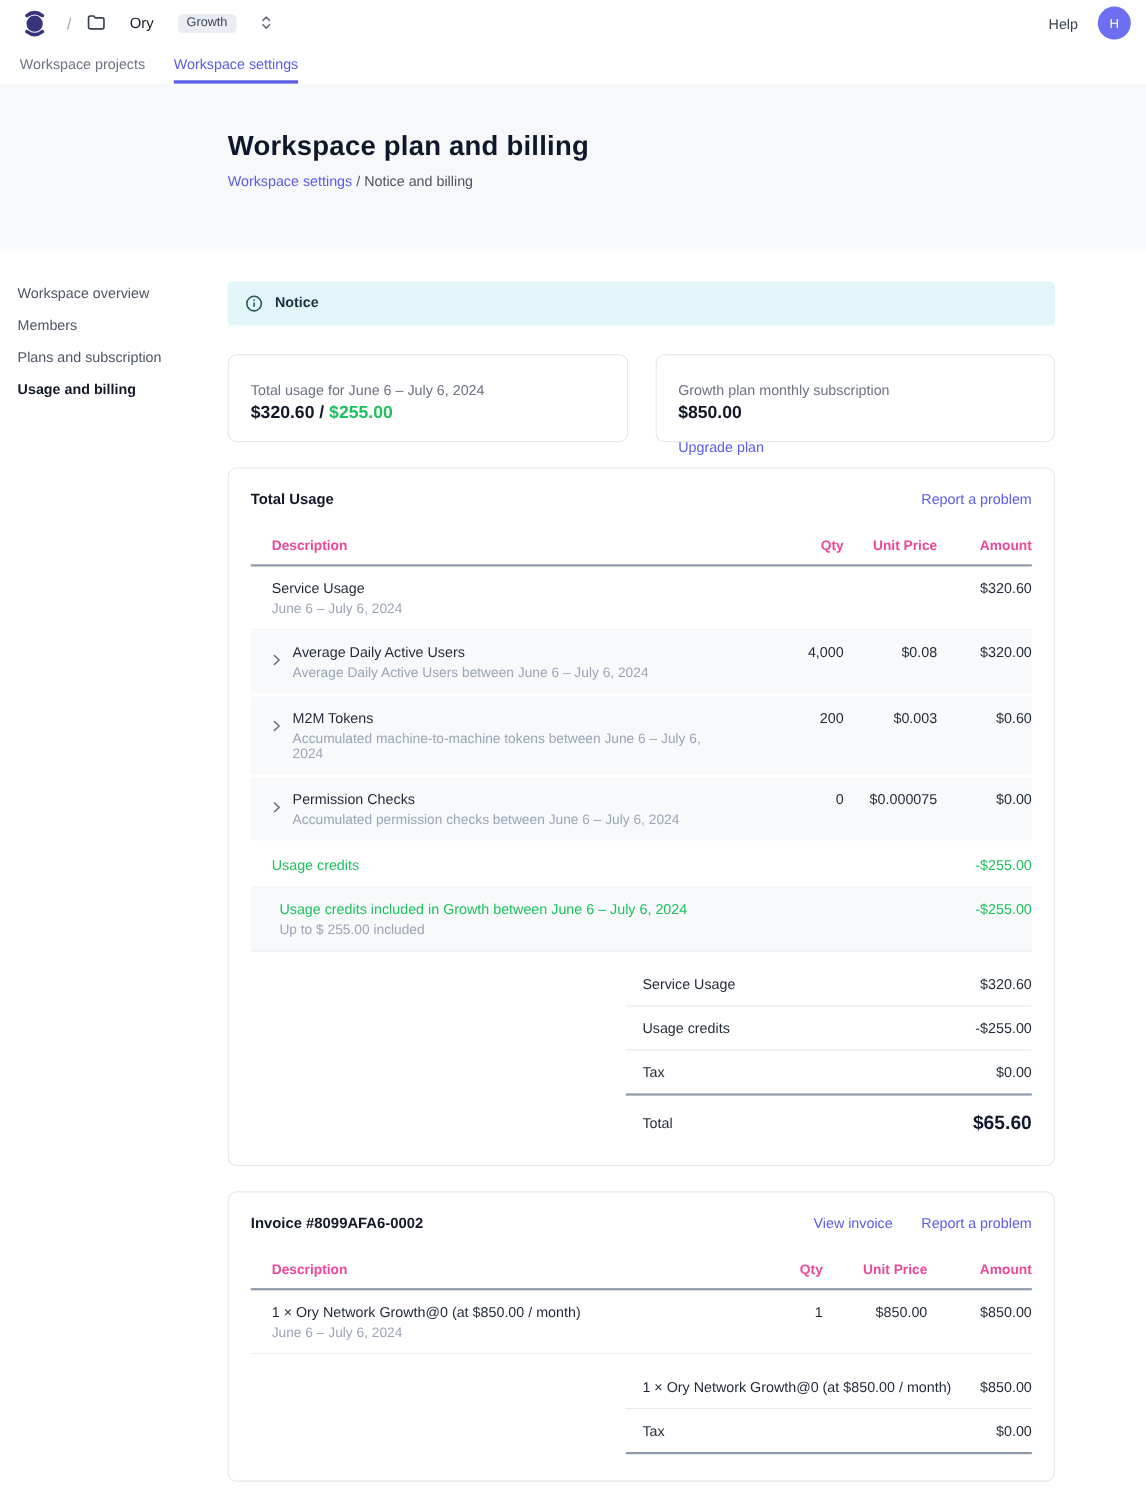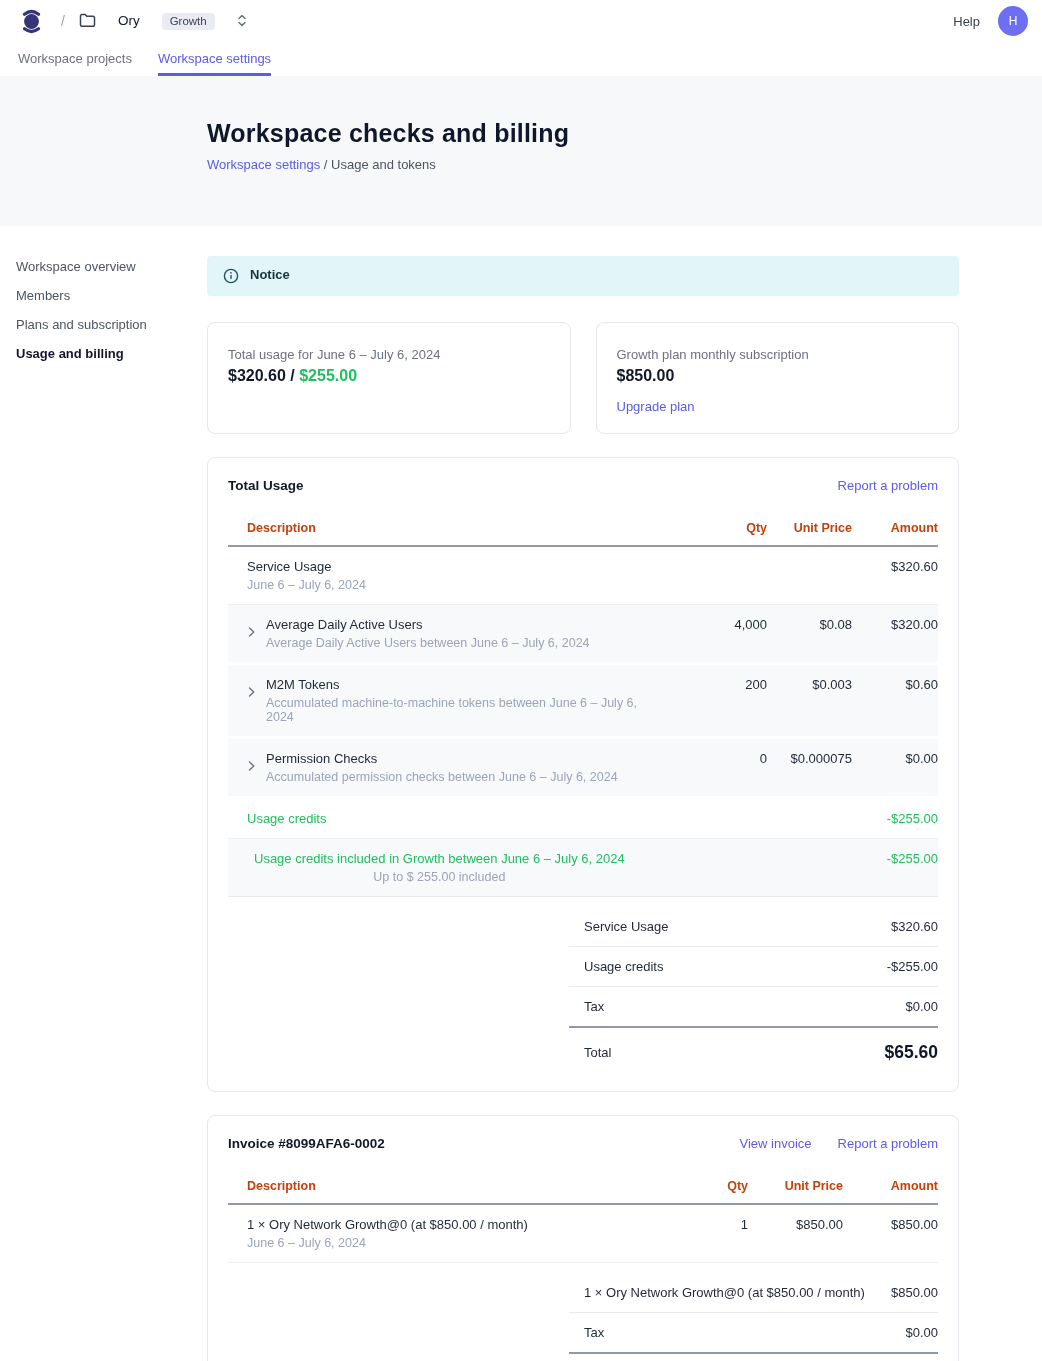--- a/index.html
+++ b/index.html
@@ -47,51 +47,51 @@
   .sidenav .nav-item{font-size:13px;color:var(--text-mid);margin-bottom:14px;cursor:pointer;}
   .sidenav .nav-item.active{color:#111827;font-weight:700;}
   .main{width:752px;padding-top:30px;padding-bottom:16px;}
   
   .notice{background:var(--notice-bg);border-radius:4px;padding:11px 16px;display:flex;gap:11px;color:var(--notice-text);}
   .notice .n-title{font-weight:700;font-size:13px;margin-bottom:3px;color:#17333d;}
   .notice .n-body{font-size:12.8px;line-height:1.5;max-width:690px;}
   
   .cards{display:flex;gap:25px;margin-top:26px;}
   .card{flex:1;border:1px solid var(--border);border-radius:8px;background:#fff;}
-  .mini-card{height:112px;padding:24px 20px 0;}
+  .mini-card{height:80px;padding:24px 20px 0;}
   .mini-label{color:var(--text-gray);font-size:13px;}
   .mini-value{margin-top:5px;font-size:16px;font-weight:600;color:#111827;}
   .mini-value .green{color:var(--green);}
   .upgrade{display:inline-block;margin-top:14px;color:var(--accent);font-size:13px;cursor:pointer;text-decoration:none;}
   
   .panel{border:1px solid var(--border);border-radius:8px;background:#fff;margin-top:23px;padding:20px 0 24px;}
   .panel-head{display:flex;align-items:center;padding:0 20px 2px;}
   .panel-title{font-weight:700;font-size:13.5px;color:#111827;}
   .panel-links{margin-left:auto;display:flex;gap:26px;}
   .plink{color:var(--accent);font-size:13px;cursor:pointer;text-decoration:none;}
   
   .tbl{margin:20px 20px 0;}
-  .thead{display:flex;font-size:12.5px;font-weight:700;color:#c2410c;padding:6px 0 10px;border-bottom:2px solid var(--thick-line);}
+  .thead{display:flex;font-size:12.5px;font-weight:700;color:#ec4899;padding:6px 0 10px;border-bottom:2px solid var(--thick-line);}
   .trow{display:flex;padding:12px 0;align-items:flex-start;}
   .trow.item{background:var(--row-bg);border-bottom:3px solid #fff;}
   .trow.group{border-bottom:1px solid #eef1f4;}
   .trow.last{border-bottom:1px solid #e8ebee;}
   .c-desc{flex:1;padding-left:19px;display:flex;gap:10px;min-width:0;}
   .c-qty{width:110px;text-align:right;flex-shrink:0;}
   .c-unit{width:85px;text-align:right;flex-shrink:0;}
   .c-amt{width:86px;text-align:right;flex-shrink:0;padding-right:0;}
   .inv .c-qty{width:60px;}
   .inv .c-unit{width:95px;}
   .inv .c-amt{width:95px;}
   .r-title{font-size:13px;color:#1f2937;}
   .r-sub{font-size:12.5px;color:var(--text-muted);margin-top:4px;}
   .num{font-size:13px;color:#1f2937;}
   .green, .green .r-title, .num.green{color:var(--green);}
   .chev{flex-shrink:0;margin-top:9px;cursor:pointer;display:inline-flex;}
-  .indent{padding-left:26px;text-align:center;}
+  .indent{padding-left:26px;}
   
   .sum{width:369px;margin:10px 20px 0 auto;}
   .sum-row{display:flex;justify-content:space-between;align-items:center;padding:12px 0;border-bottom:1px solid #e7eaee;}
   .sum-row .s-label{font-size:13px;color:#1f2937;padding-left:15px;}
   .sum-row .s-amt{font-size:13px;color:#1f2937;padding-right:0;}
   .sum-row.pre-total{border-bottom:2px solid var(--thick-line);}
   .sum-row.total{border-bottom:none;padding:14px 0 4px;}
   .sum-row.total .s-amt{font-size:17.5px;font-weight:600;color:#0f172a;}
   svg{display:block;}
 </style>
@@ -127,23 +127,23 @@
     <span class="avatar">H</span>
   </div>
 </header>
 
 <nav class="tabbar">
   <div class="tab">Workspace projects</div>
   <div class="tab active">Workspace settings</div>
 </nav>
 
 <section class="hero">
-  <h1>Workspace checks and billing</h1>
+  <h1>Workspace plan and billing</h1>
   <div class="crumbs">
-    <a>Workspace settings</a><span> / Usage and tokens</span>
+    <a>Workspace settings</a><span> / Notice and billing</span>
   </div>
 </section>
 
 <div class="body-wrap">
 
   <aside class="sidenav">
     <div class="nav-item">Workspace overview</div>
     <div class="nav-item">Members</div>
     <div class="nav-item">Plans and subscription</div>
     <div class="nav-item active">Usage and billing</div>

